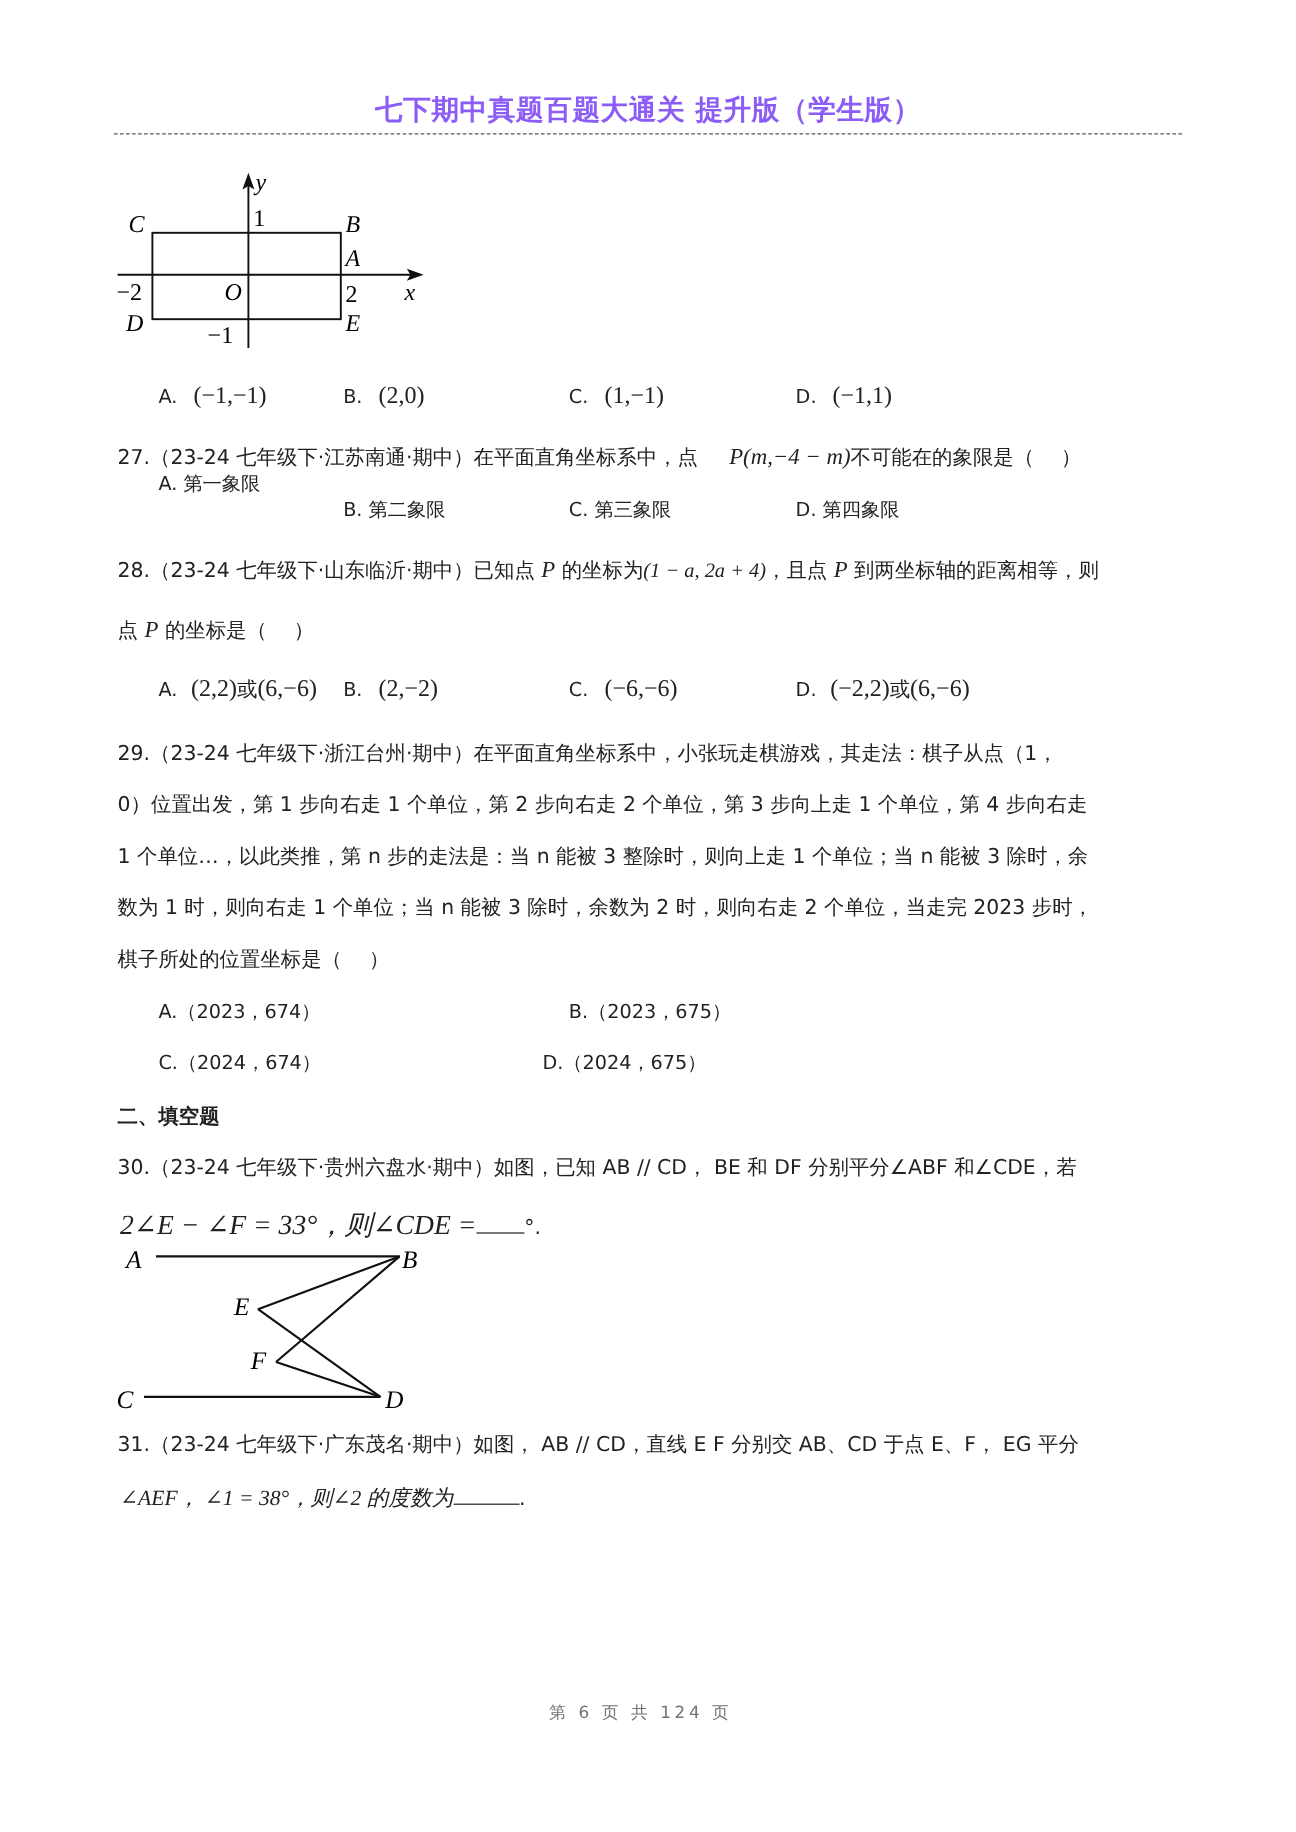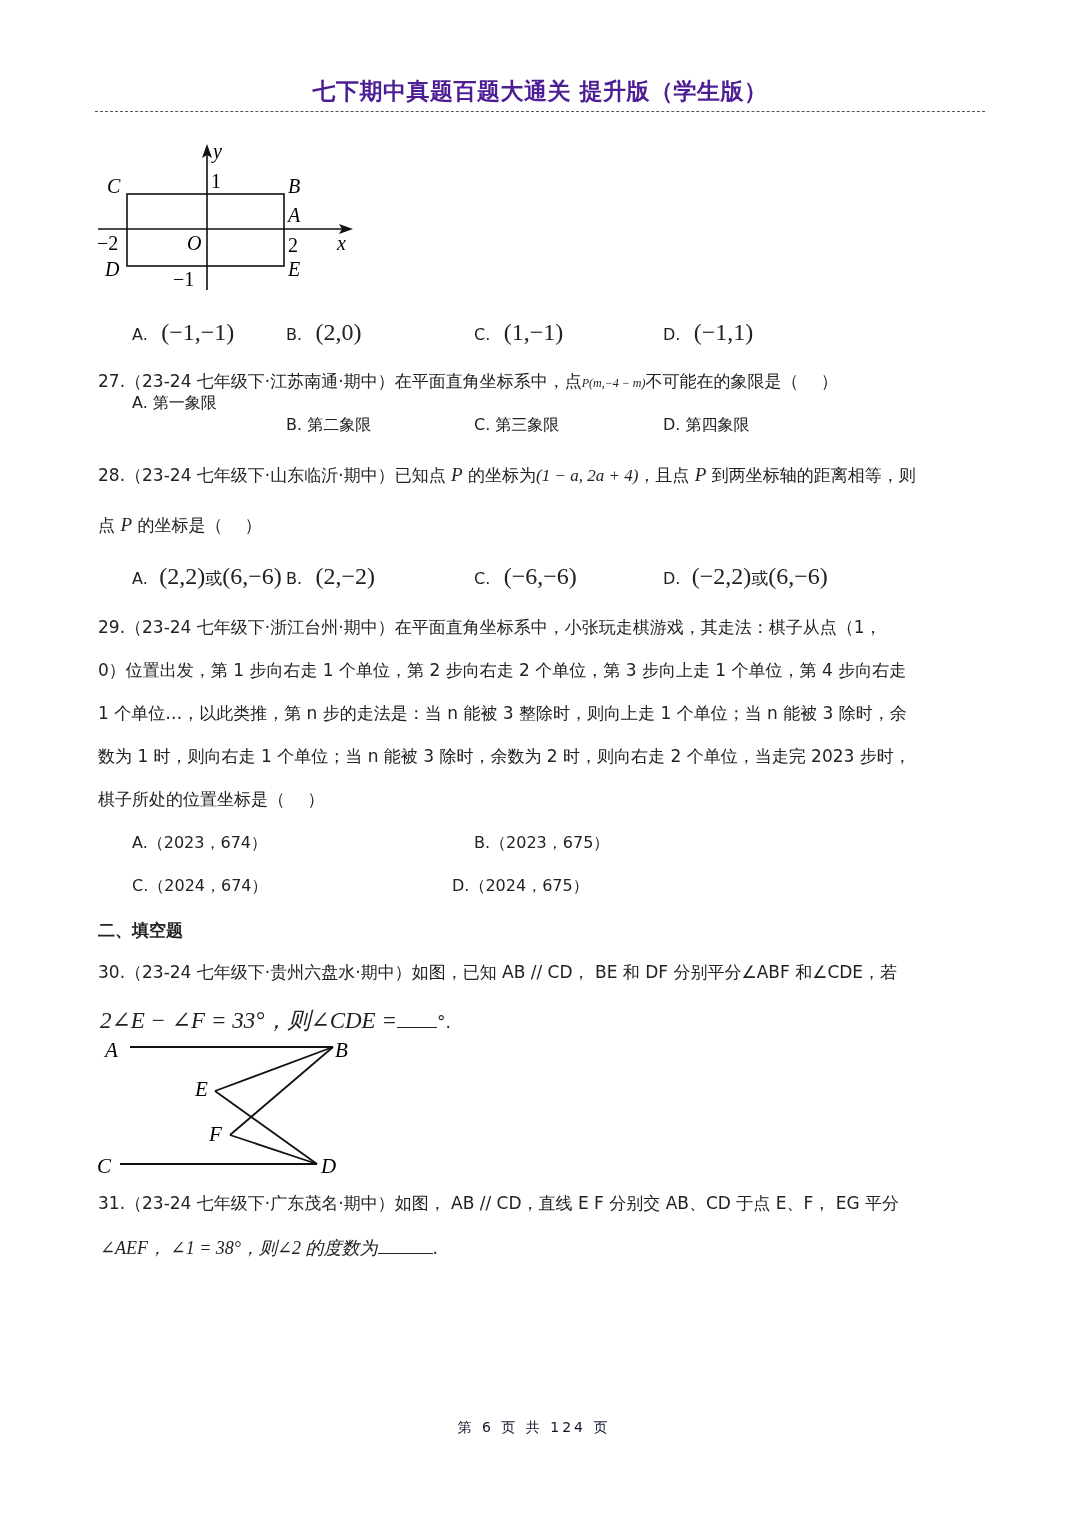--- a/index.html
+++ b/index.html
@@ -4,32 +4,32 @@
   <style>
     html, body { margin: 0; padding: 0; background: #ffffff; }
     body {
       width: 1080px; height: 1527px; position: relative; overflow: hidden;
       font-family: "DejaVu Sans", "Liberation Sans", sans-serif;
       color: #222222; font-size: 17px;
     }
     .abs { position: absolute; white-space: nowrap; }
     .header-title {
       left: 0; width: 1080px; top: 76px; text-align: center;
-      color: #4c1d95; font-size: 23px; font-weight: bold; letter-spacing: 0.5px;
+      color: #8b5cf6; font-size: 23px; font-weight: bold; letter-spacing: 0.5px;
     }
     .header-rule {
       left: 95px; width: 890px; top: 111px; height: 0;
       border-top: 1px dashed #555555;
     }
     .math { font-family: "Liberation Serif", "DejaVu Serif", serif; font-style: italic; font-size: 19px; }
-    .mathn { font-family: "Liberation Serif", "DejaVu Serif", serif; font-size: 24px; }
+    .mathn { font-family: "Liberation Serif", "DejaVu Serif", serif; font-size: 20px; }
     .opt { font-size: 16px; }
     .q { font-size: 17px; }
     .section { font-weight: bold; font-size: 17px; }
-    .footer { left: 0; width: 1068px; text-align: center; top: 1419px; font-size: 14px; color: #0f172a; letter-spacing: 3px; }
+    .footer { left: 0; width: 1068px; text-align: center; top: 1419px; font-size: 14px; color: #737373; letter-spacing: 3px; }
     svg text { font-family: "Liberation Serif", "DejaVu Serif", serif; }
     .blank { display: inline-block; border-bottom: 1px solid #222; vertical-align: baseline; }
   </style>
 </head>
 <body>
 
 <div class="abs header-title">七下期中真题百题大通关 提升版（学生版）</div>
 <div class="abs header-rule"></div>
 
 <svg class="abs" style="left:95px;top:138px;" width="270" height="160" viewBox="0 0 270 160">
@@ -68,21 +68,21 @@
     <span class="opt">C.</span>
     <span class="mathn" style="margin-left:8px;">(1,−1)</span>
   </div>
   <div class="abs" style="left:663px;top:319px;">
     <span class="opt">D.</span>
     <span class="mathn" style="margin-left:8px;">(−1,1)</span>
   </div>
 </div>
 
 <div class="abs q" style="left:98px;top:370px;">
-  <span>27.</span><span>（23-24 七年级下·江苏南通·期中）</span><span>在平面直角坐标系中，点</span><span class="math" style="font-size:12px;">P(m,−4 − m)</span><span>不可能在的象限是（　 ）</span>
+  <span>27.</span><span>（23-24 七年级下·江苏南通·期中）</span><span>在平面直角坐标系中，点</span><span class="math" style="font-size:19px;margin-left:26px;">P(m,−4 − m)</span><span>不可能在的象限是（　 ）</span>
 </div>
 <div class="abs opt" style="left:132px;top:393px;"><span>A.</span> <span>第一象限</span></div>
 <div class="abs opt" style="left:286px;top:415px;"><span>B.</span> <span>第二象限</span></div>
 <div class="abs opt" style="left:474px;top:415px;"><span>C.</span> <span>第三象限</span></div>
 <div class="abs opt" style="left:663px;top:415px;"><span>D.</span> <span>第四象限</span></div>
 
 <div class="abs q" style="left:98px;top:464px;">
   <span>28.</span><span>（23-24 七年级下·山东临沂·期中）</span><span>已知点</span> <span class="math">P</span> <span>的坐标为</span><span class="math" style="font-size:17px;text-align:right;">(1 − a, 2a + 4)</span><span>，且点</span> <span class="math">P</span> <span>到两坐标轴的距离相等，则</span>
 </div>
 <div class="abs q" style="left:98px;top:514px;">

